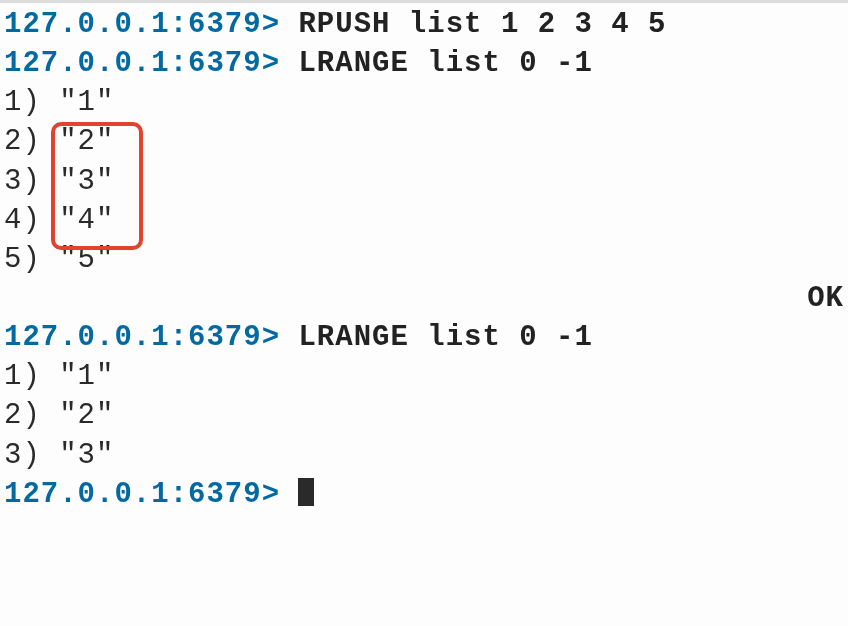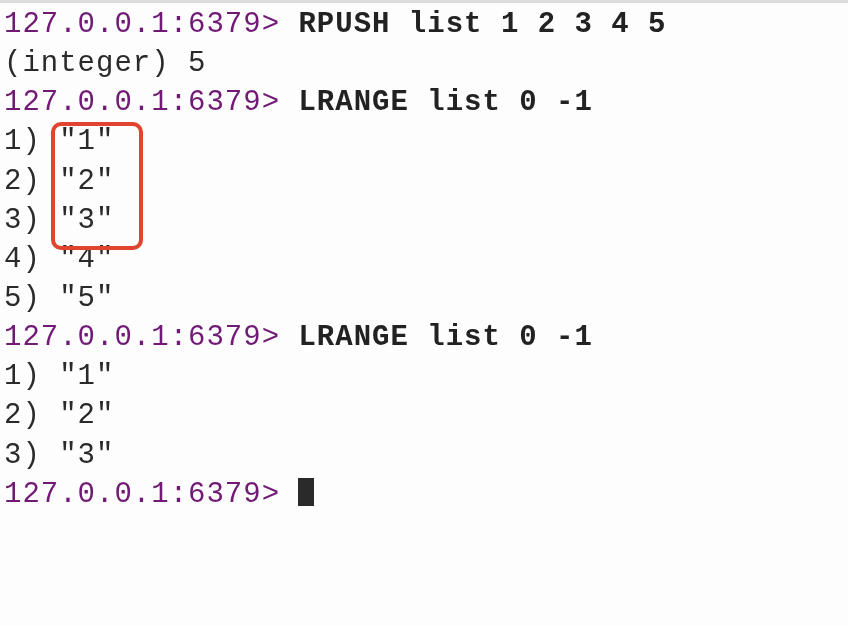--- a/index.html
+++ b/index.html
@@ -18,21 +18,22 @@
     .terminal {
       padding: 2px 4px 0 4px;
       font-size: 29px;
       line-height: 1.35;
       letter-spacing: 1px;
     }
     .line {
       white-space: pre;
     }
     .prompt {
-      color: #701a75;
+      color: #0369a1;
+      font-weight: bold;
     }
     .cmd {
       font-weight: 700;
       color: #222;
       text-align: right;
     }
     .highlight-box {
       position: absolute;
       border: 4px solid #e0432e;
       border-radius: 10px;
@@ -51,29 +52,29 @@
     }
   </style>
 </head>
 <body>
 
 <div class="top-border"></div>
 <div class="terminal-wrap">
   <div class="terminal">
 
     <div class="line"><span class="prompt">127.0.0.1:6379&gt; </span><span class="cmd">RPUSH list 1 2 3 4 5</span></div>
-    <div class="line">(integer) 5</div>
 
     <div class="line"><span class="prompt">127.0.0.1:6379&gt; </span><span class="cmd">LRANGE list 0 -1</span></div>
     <div class="line">1) "1"</div>
     <div class="line">2) "2"</div>
     <div class="line">3) "3"</div>
     <div class="line">4) "4"</div>
     <div class="line">5) "5"</div>
 
+    <div class="line cmd">OK</div>
 
     <div class="line"><span class="prompt">127.0.0.1:6379&gt; </span><span class="cmd">LRANGE list 0 -1</span></div>
     <div class="line">1) "1"</div>
     <div class="line">2) "2"</div>
     <div class="line">3) "3"</div>
 
     <div class="line"><span class="prompt">127.0.0.1:6379&gt; </span><span class="cursor"></span></div>
 
   </div>
 

